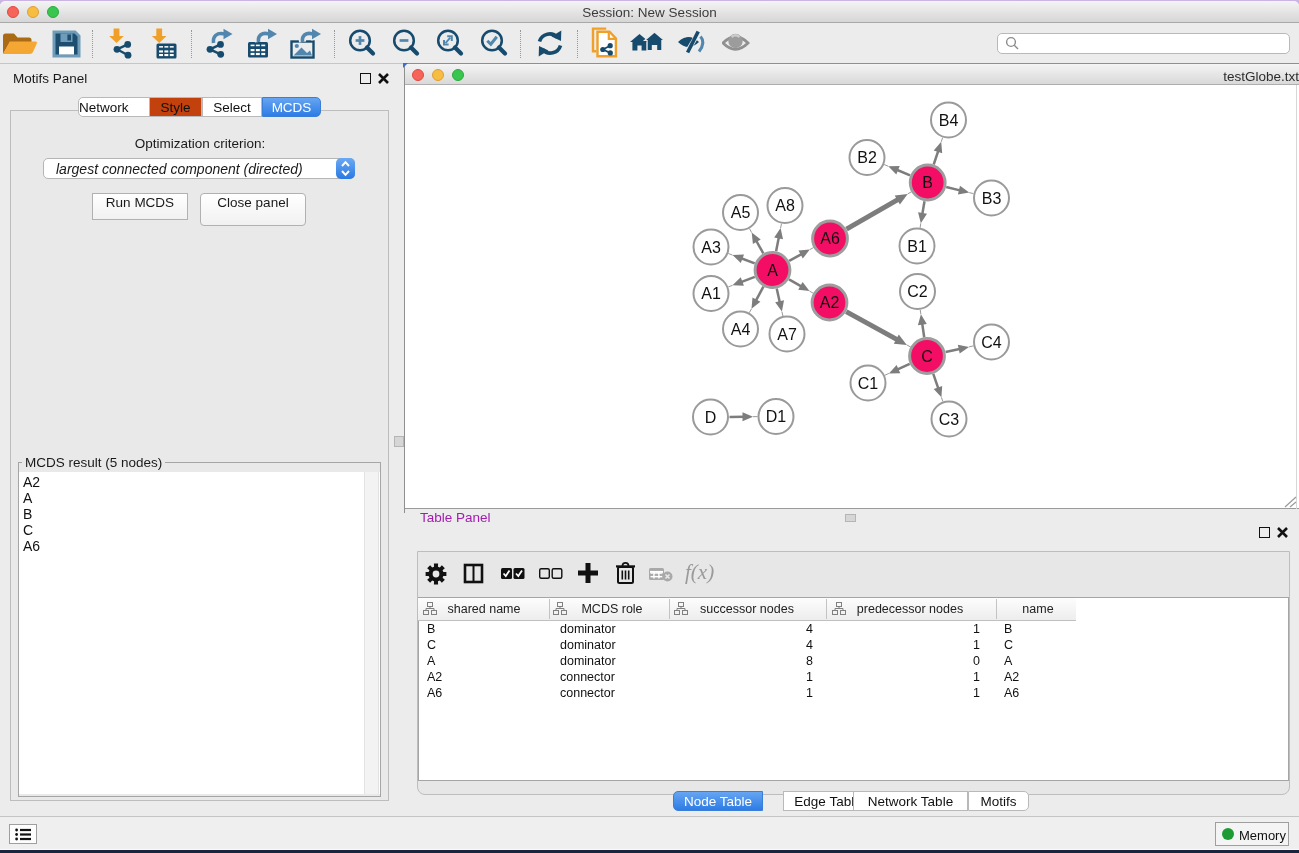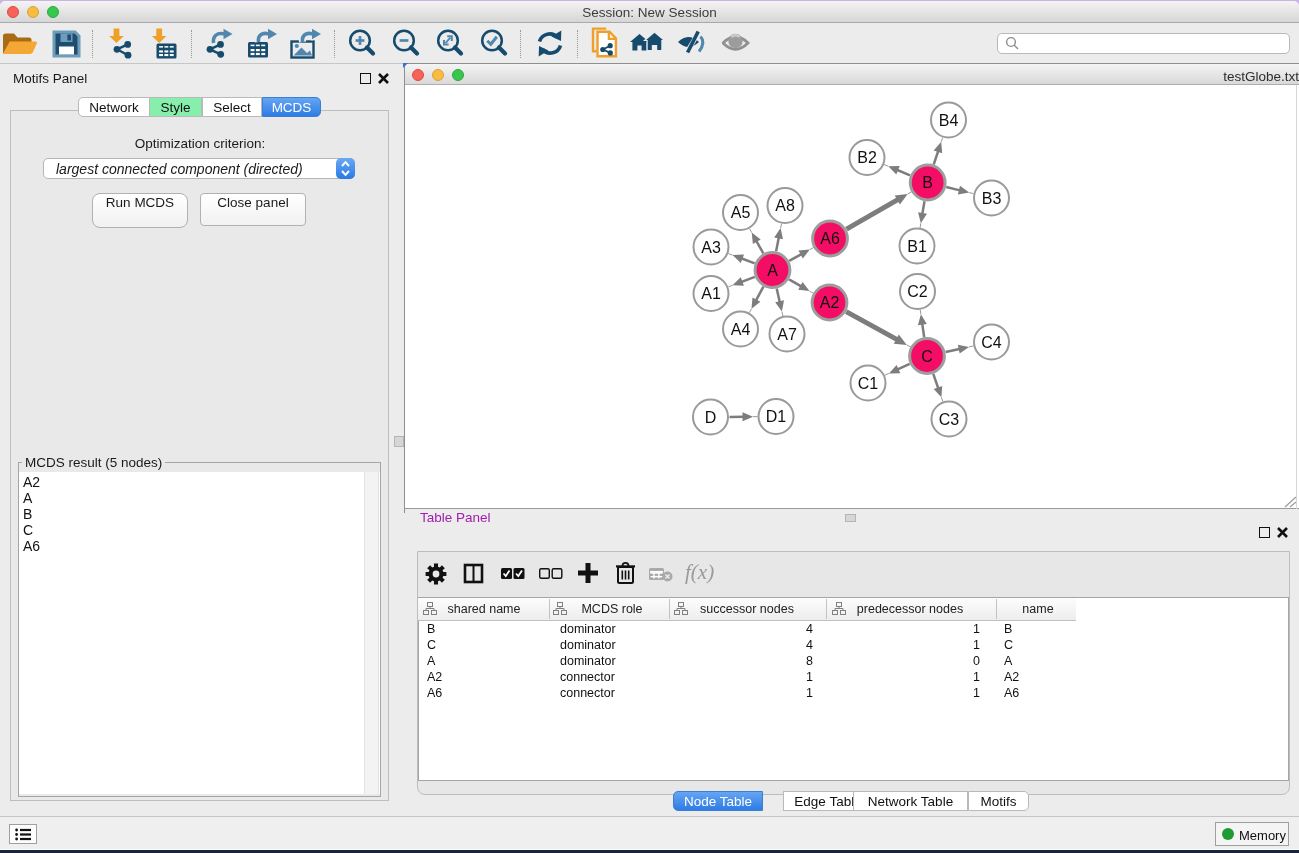--- a/index.html
+++ b/index.html
@@ -146,34 +146,34 @@
 <svg class="abs" style="left:1005px;top:36px;" width="15" height="15" viewBox="0 0 15 15">
       <circle cx="6" cy="6" r="4.4" fill="none" stroke="#8b8b8b" stroke-width="1.4"></circle>
       <line x1="9.3" y1="9.3" x2="13" y2="13" stroke="#8b8b8b" stroke-width="1.4"></line>
     </svg>
 
 <div class="abs" style="left:13px;top:71px;font-size:13.5px;color:#1a1a1a;">Motifs Panel</div>
 <div class="abs" style="left:360px;top:73px;width:9px;height:9px;border:1.6px solid #111;"></div>
 <svg class="abs" style="left:377px;top:72px;" width="13" height="13" viewBox="0 0 13 13">
       <path d="M2 2 L11 11 M11 2 L2 11" stroke="#111" stroke-width="2.6"></path>
     </svg>
-<div style="position:absolute;left:78px;top:97px;width:72px;height:20px;background:#fff;color:#111;border:1px solid #b9b9b9;border-radius:5px 0 0 5px;font-size:13.5px;text-align:center;line-height:20px;box-sizing:border-box;z-index:1;">Network</div>
-<div style="position:absolute;left:150px;top:97px;width:53px;height:20px;background:#86efac;color:#111;border:1px solid #b9b9b9;margin-left:-1px;font-size:13.5px;text-align:center;line-height:20px;box-sizing:border-box;z-index:1;">Style</div>
+<div style="position:absolute;left:78px;top:97px;width:72px;height:20px;background:#fff;color:#111;border:1px solid #b9b9b9;border-radius:5px 0 0 5px;font-size:13.5px;text-align:left;line-height:20px;box-sizing:border-box;z-index:1;">Network</div>
+<div style="position:absolute;left:150px;top:97px;width:53px;height:20px;background:#c2410c;color:#111;border:1px solid #b9b9b9;margin-left:-1px;font-size:13.5px;text-align:center;line-height:20px;box-sizing:border-box;z-index:1;">Style</div>
 <div style="position:absolute;left:203px;top:97px;width:60px;height:20px;background:#fff;color:#111;border:1px solid #b9b9b9;margin-left:-1px;font-size:13.5px;text-align:center;line-height:20px;box-sizing:border-box;z-index:1;">Select</div>
 <div style="position:absolute;left:263px;top:97px;width:59px;height:20px;background:linear-gradient(#66a5f2,#2d7ce5);color:#fff;border:1px solid #3a7fd5;border-radius:0 5px 5px 0;margin-left:-1px;font-size:13.5px;text-align:center;line-height:20px;box-sizing:border-box;z-index:2;">MCDS</div>
 <div class="abs" style="left:10px;top:110px;width:379px;height:691px;background:#e9e9e9;border:1px solid #bdbdbd;box-sizing:border-box;"></div>
 <div class="abs" style="left:0;top:136px;width:400px;text-align:center;font-size:13.5px;color:#1a1a1a;">Optimization criterion:</div>
 <div class="abs" style="left:43px;top:158px;width:312px;height:21px;background:#fff;border:1px solid #b5b5b5;border-radius:5px;box-sizing:border-box;"></div>
 <div class="abs" style="left:56px;top:161px;font-size:14px;color:#1a1a1a;font-style:italic;">largest connected component (directed)</div>
 <div class="abs" style="left:336px;top:158px;width:19px;height:21px;background:linear-gradient(#6aa9f5,#2a79e2);border-radius:5px;box-sizing:border-box;"></div>
 <svg class="abs" style="left:338px;top:160px;" width="15" height="17" viewBox="0 0 15 17">
       <path d="M4 6 L7.5 2.2 L11 6" stroke="#fff" stroke-width="1.9" fill="none"></path>
       <path d="M4 11 L7.5 14.8 L11 11" stroke="#fff" stroke-width="1.9" fill="none"></path>
     </svg>
-<div class="abs" style="left:92px;top:193px;width:96px;height:35px;background:linear-gradient(#ffffff,#f1f1f1);border:1px solid #b1b1b1;border-radius:8px;box-sizing:border-box;text-align:center;font-size:13.5px;line-height:18px;color:#1a1a1a;">Run MCDS</div>
+<div class="abs" style="left:92px;top:193px;width:96px;height:27px;background:linear-gradient(#ffffff,#f1f1f1);border:1px solid #b1b1b1;border-radius:0;box-sizing:border-box;text-align:center;font-size:13.5px;line-height:18px;color:#1a1a1a;">Run MCDS</div>
 <div class="abs" style="left:200px;top:193px;width:106px;height:33px;background:linear-gradient(#ffffff,#f1f1f1);border:1px solid #b1b1b1;border-radius:4px;box-sizing:border-box;text-align:center;font-size:13.5px;line-height:18px;color:#1a1a1a;">Close panel</div>
 
 <div class="abs" style="left:18px;top:462px;width:363px;height:335px;border:1px solid #a5a5a5;box-sizing:border-box;"></div>
 <div class="abs" style="left:22px;top:455px;background:#e9e9e9;padding:0 3px;font-size:13.5px;color:#1a1a1a;">MCDS result (5 nodes)</div>
 <div class="abs" style="left:19px;top:472px;width:361px;height:322px;background:#fff;"></div>
 <div class="abs" style="left:364px;top:472px;width:13px;height:322px;background:#f3f3f3;border-left:1px solid #e2e2e2;border-right:1px solid #e2e2e2;"></div>
 <div class="abs" style="left:23px;top:474px;font-size:14px;line-height:16px;color:#111;">A2<br>A<br>B<br>C<br>A6</div>
 
 <div class="abs" style="left:394px;top:436px;width:8px;height:9px;background:#d6d6d6;border:1px solid #b5b5b5;"></div>
 

